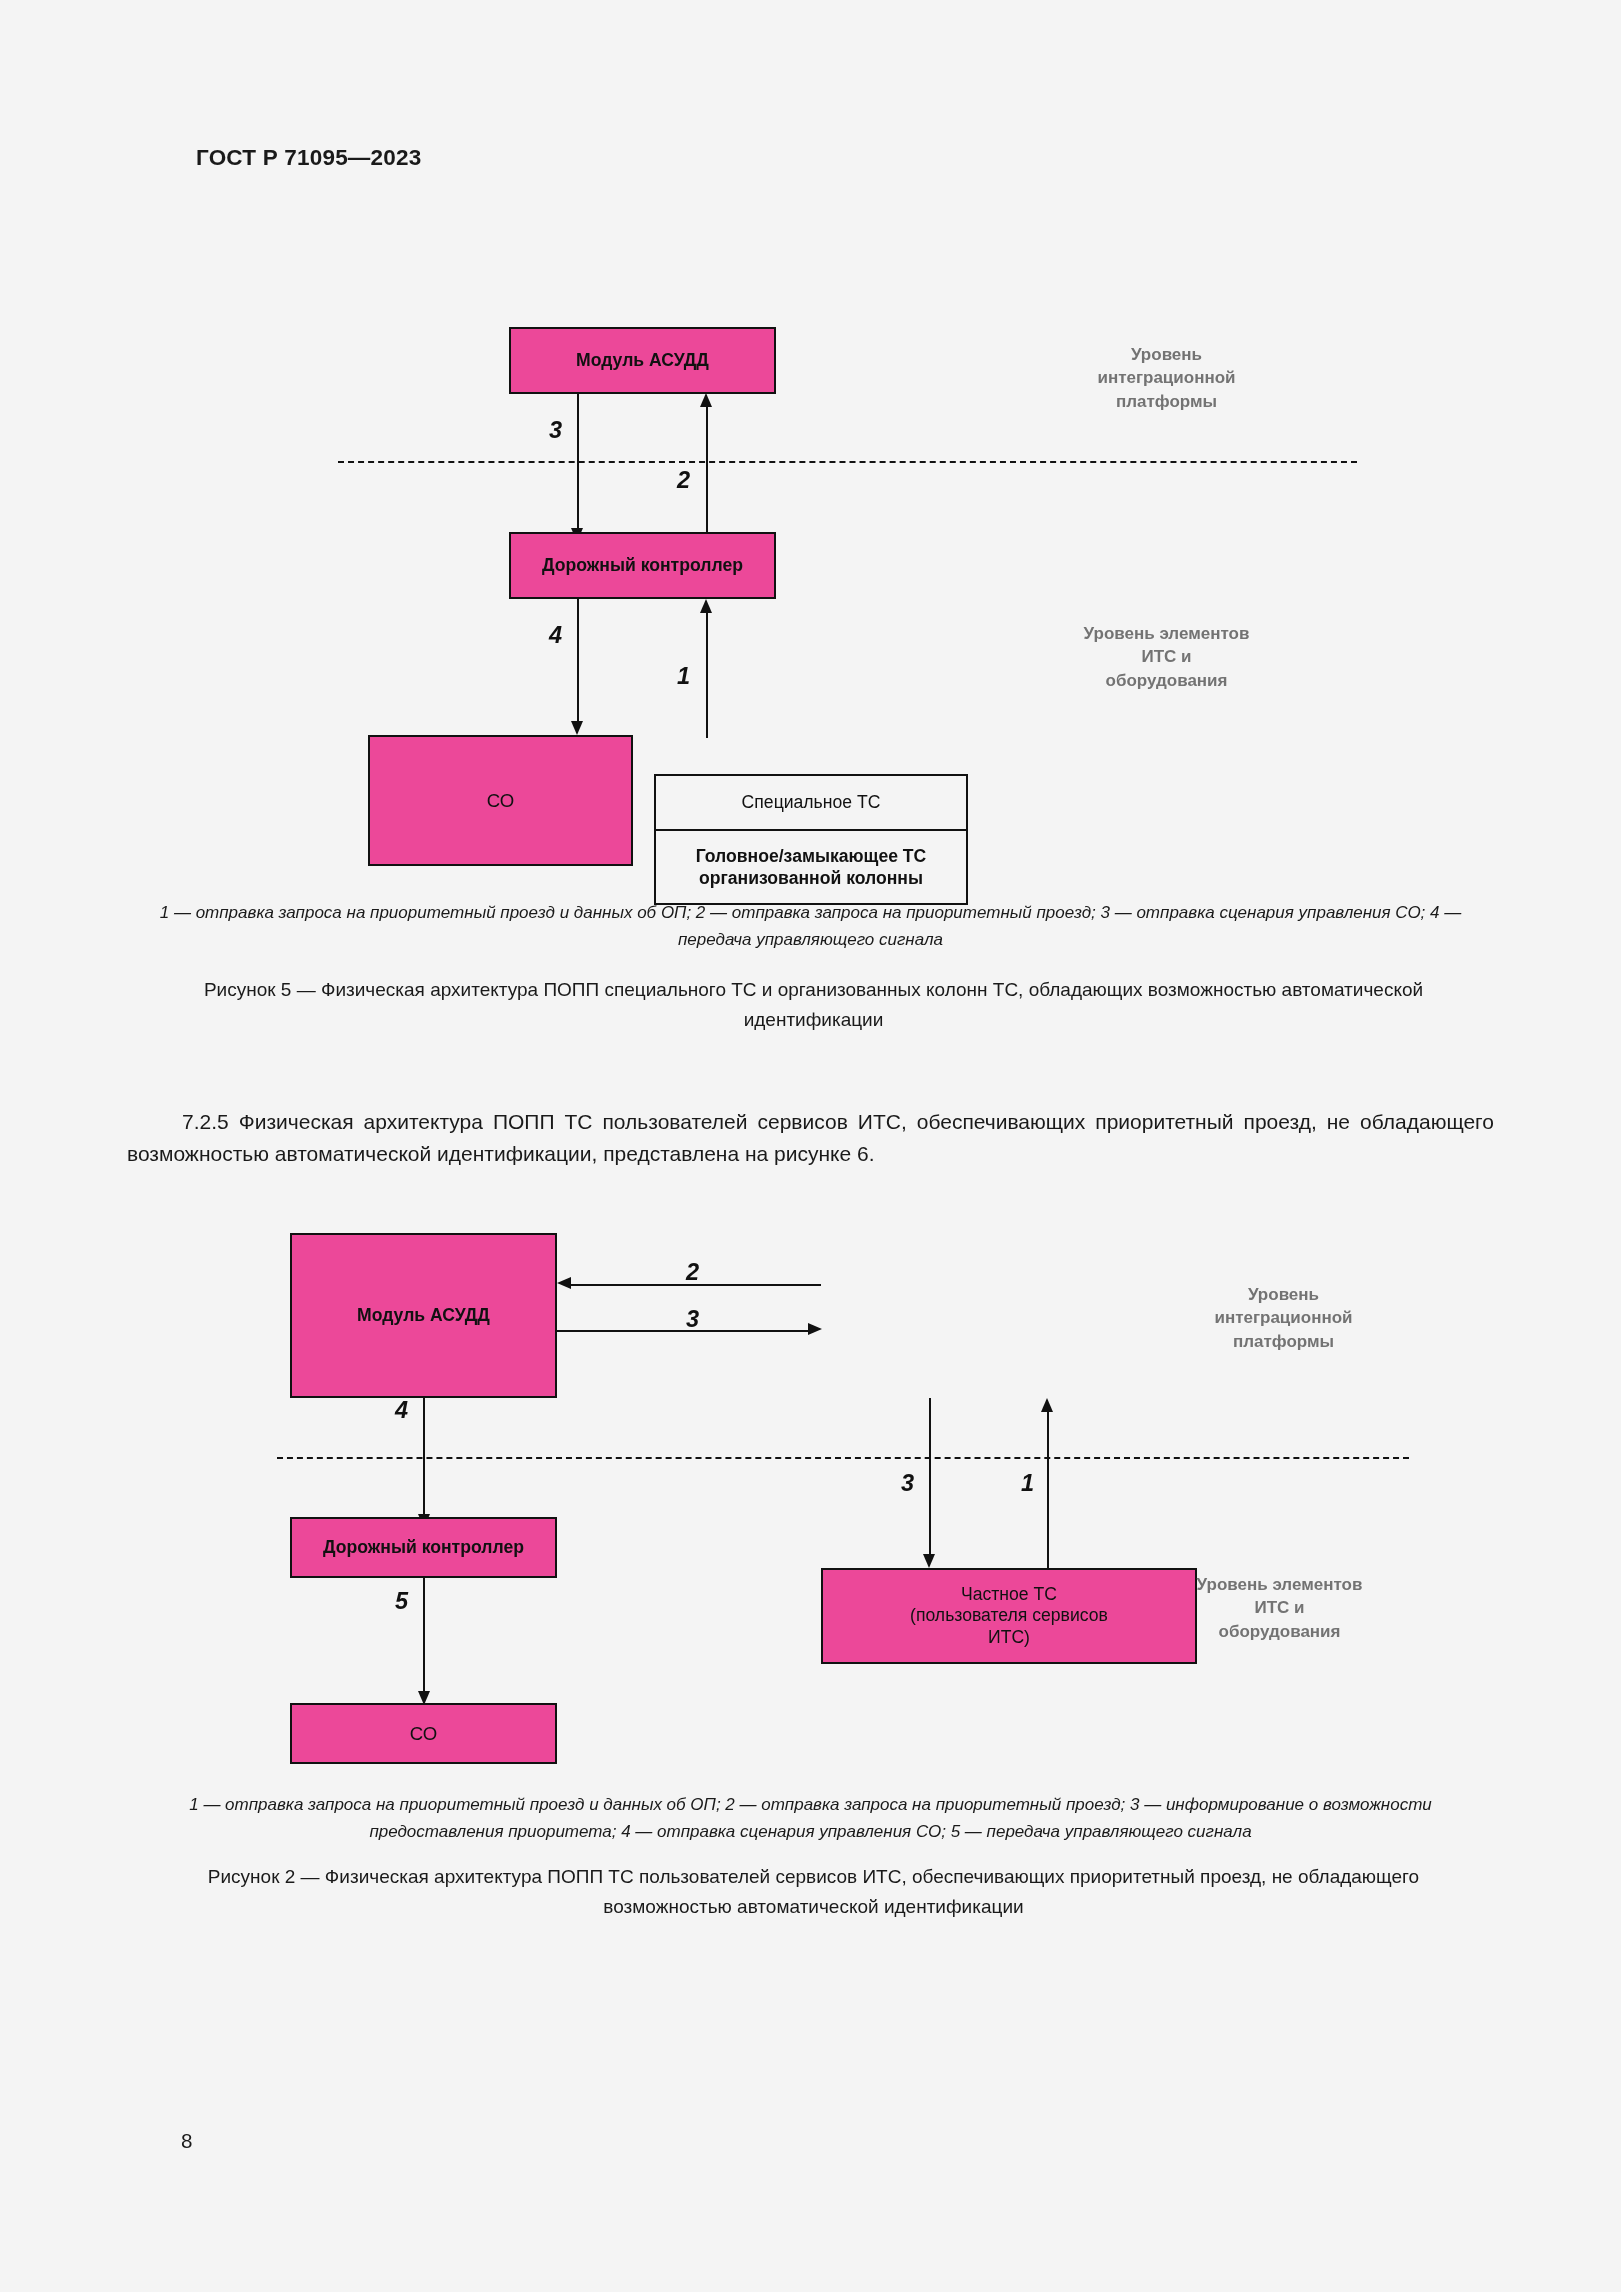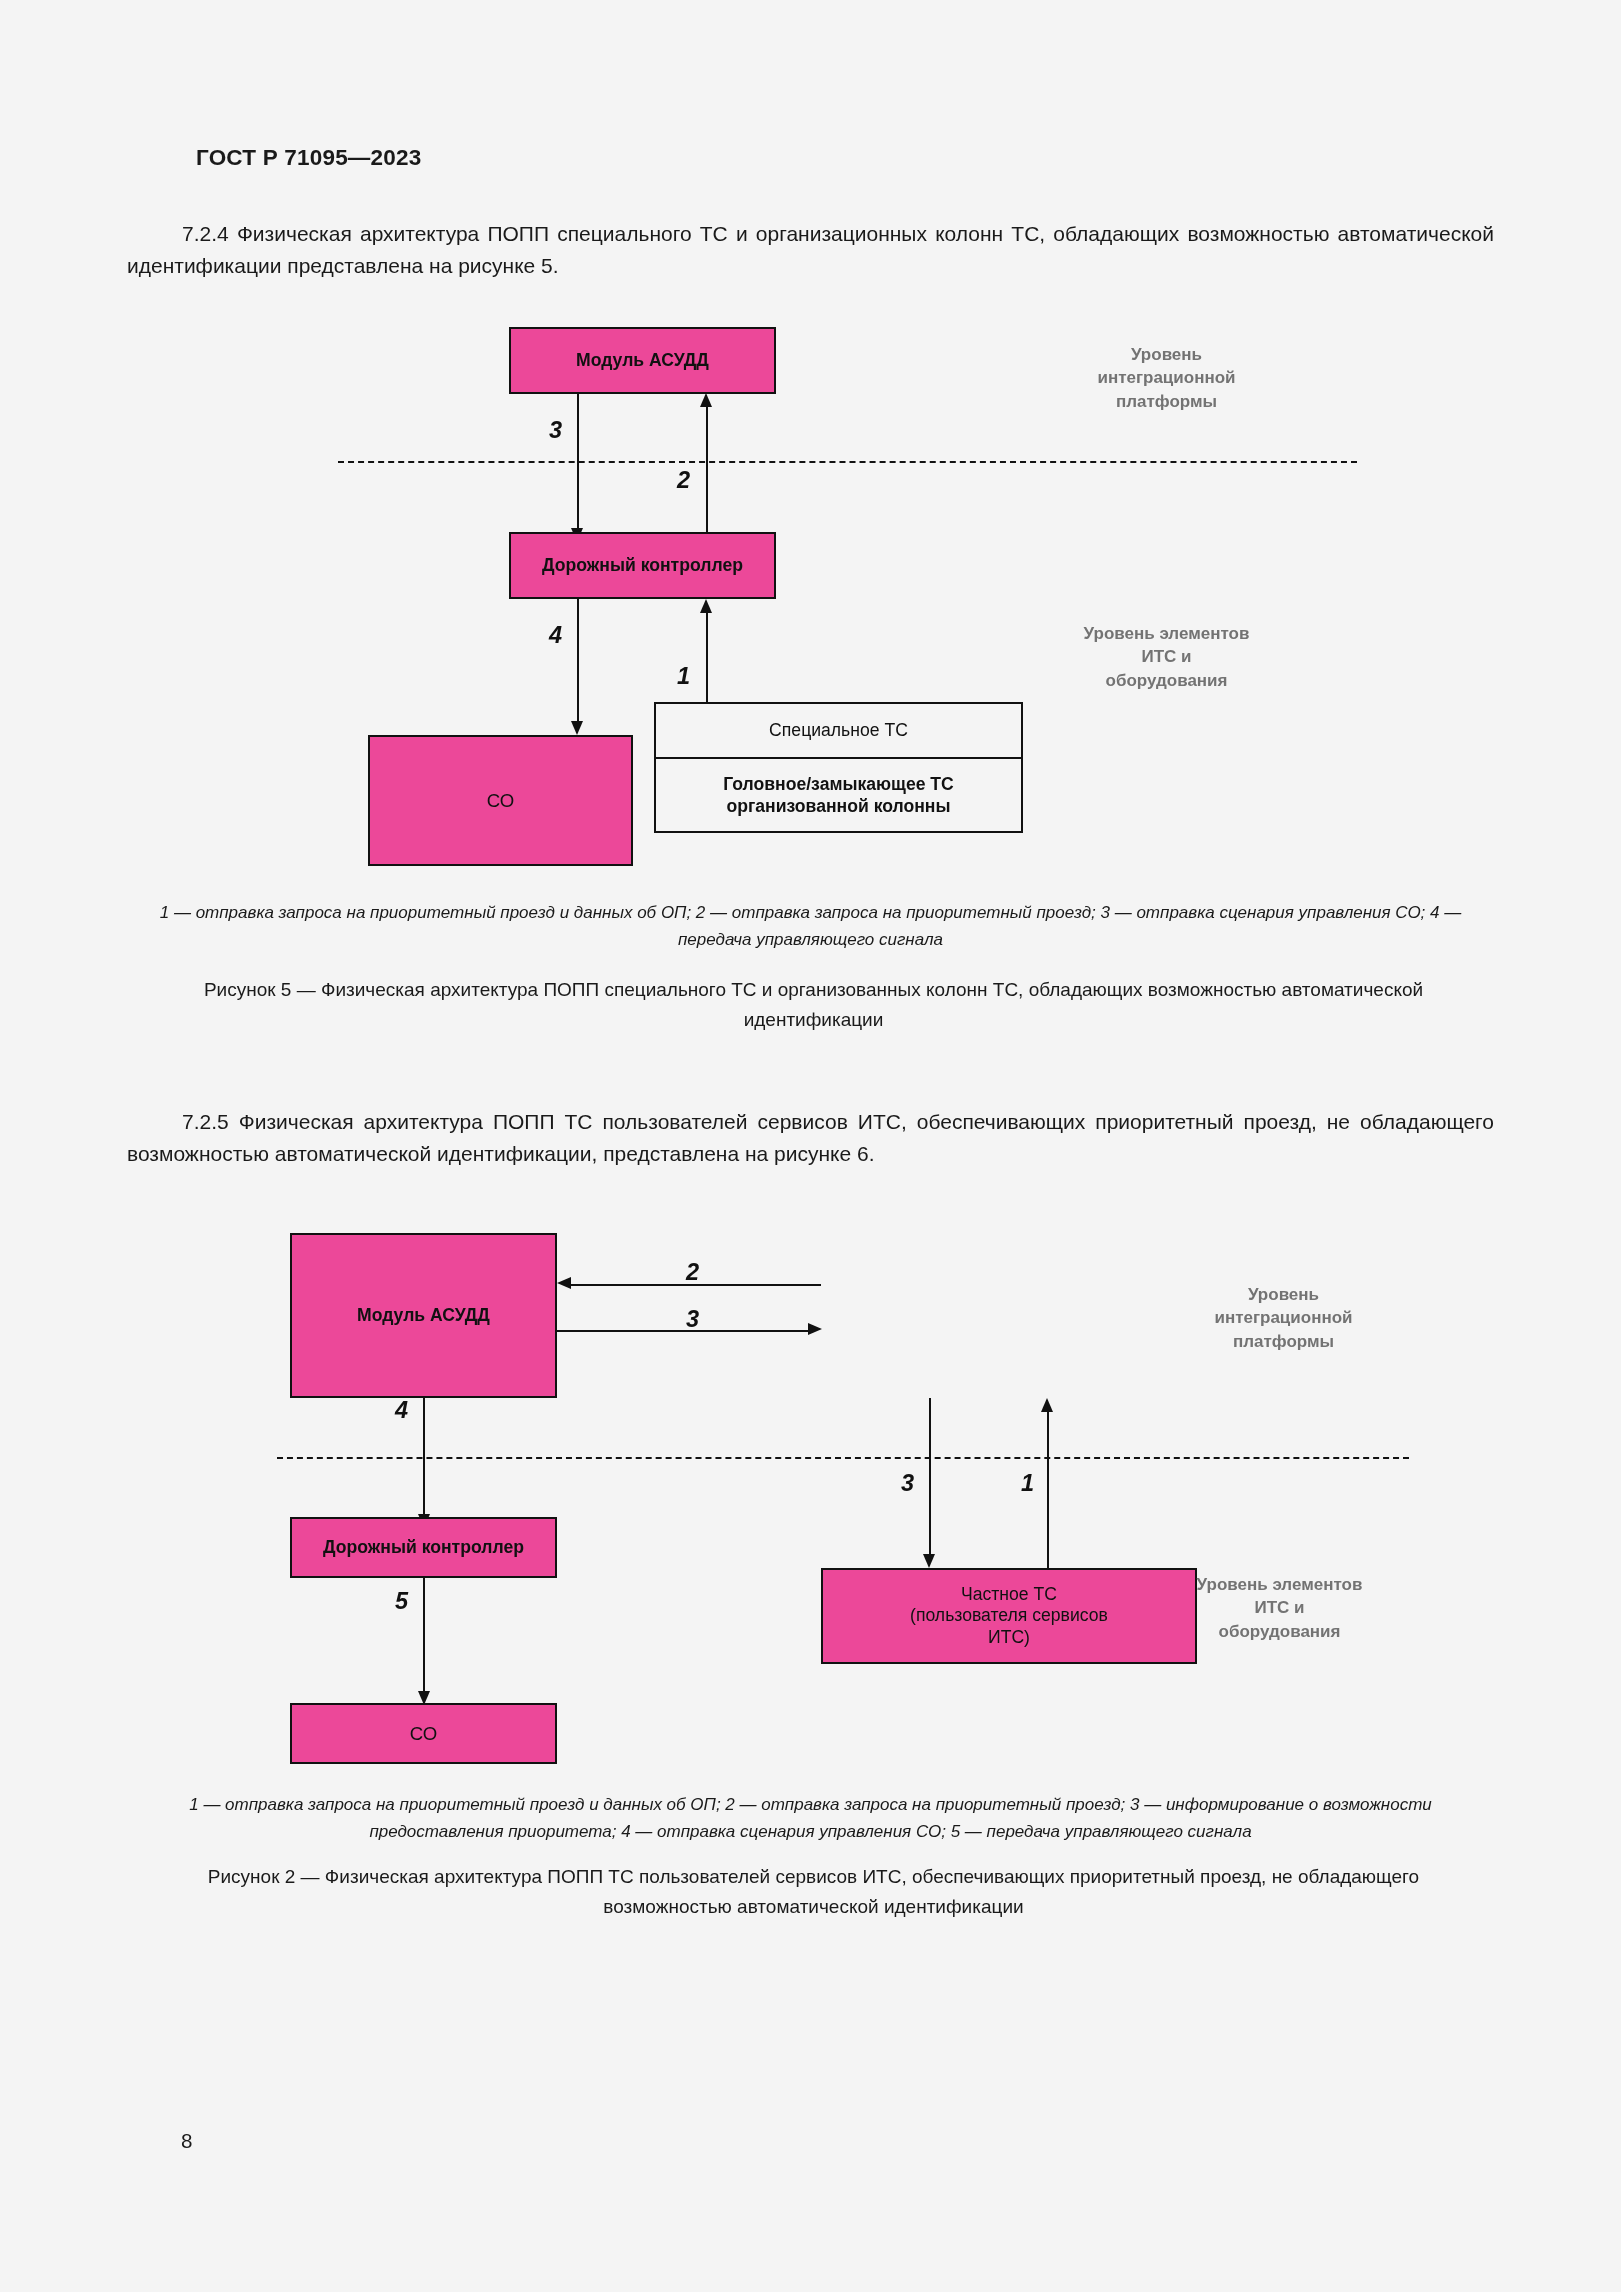--- a/index.html
+++ b/index.html
@@ -168,21 +168,20 @@
     color: #737373;
   }
 </style>
 </head>
 <body>
 
 <div class="page">
 
   <div class="doc-header">ГОСТ Р 71095—2023</div>
 
-  <div class="para" id="para-724"><span class="indent"></span><span>7.2.4  Физическая архитектура ПОПП специального ТС и организационных колонн ТС, обладающих возможностью автоматической идентификации представлена на рисунке 5.</span></div>
 
   <div class="fig" id="figure-5" style="left:0px; top:0px; width:1621px; height:882px;">
 
     <div class="node" style="left:509px; top:327px; width:267px; height:67px;">
       <span>Модуль АСУДД</span>
     </div>
 
     <div class="vline" style="left:577px; top:394px; height:137px;"></div>
     <div class="arrow-down" style="left:571px; top:528px;"></div>
     <div class="flow-num" style="left:549px; top:417px;">3</div>
@@ -202,21 +201,21 @@
     <div class="flow-num" style="left:549px; top:622px;">4</div>
 
     <div class="vline" style="left:706px; top:613px; height:125px;"></div>
     <div class="arrow-up" style="left:700px; top:599px;"></div>
     <div class="flow-num" style="left:677px; top:663px;">1</div>
 
     <div class="node plain" style="left:368px; top:735px; width:265px; height:131px;">
       <span>СО</span>
     </div>
 
-    <div class="node-stack" style="left:654px; top:702px; width:369px; height:131px;">
+    <div class="node-stack" style="left:654px; top:774px; width:314px; height:131px;">
       <div class="cell top" style="height:55px;">
         <span>Специальное ТС</span>
       </div>
       <div class="cell bold" style="height:74px; white-space:pre-line;">
         <span>Головное/замыкающее ТС
 организованной колонны</span>
       </div>
     </div>
 
     <div class="level-label" style="left:1054px; top:319px; width:225px; white-space:pre-line;">

